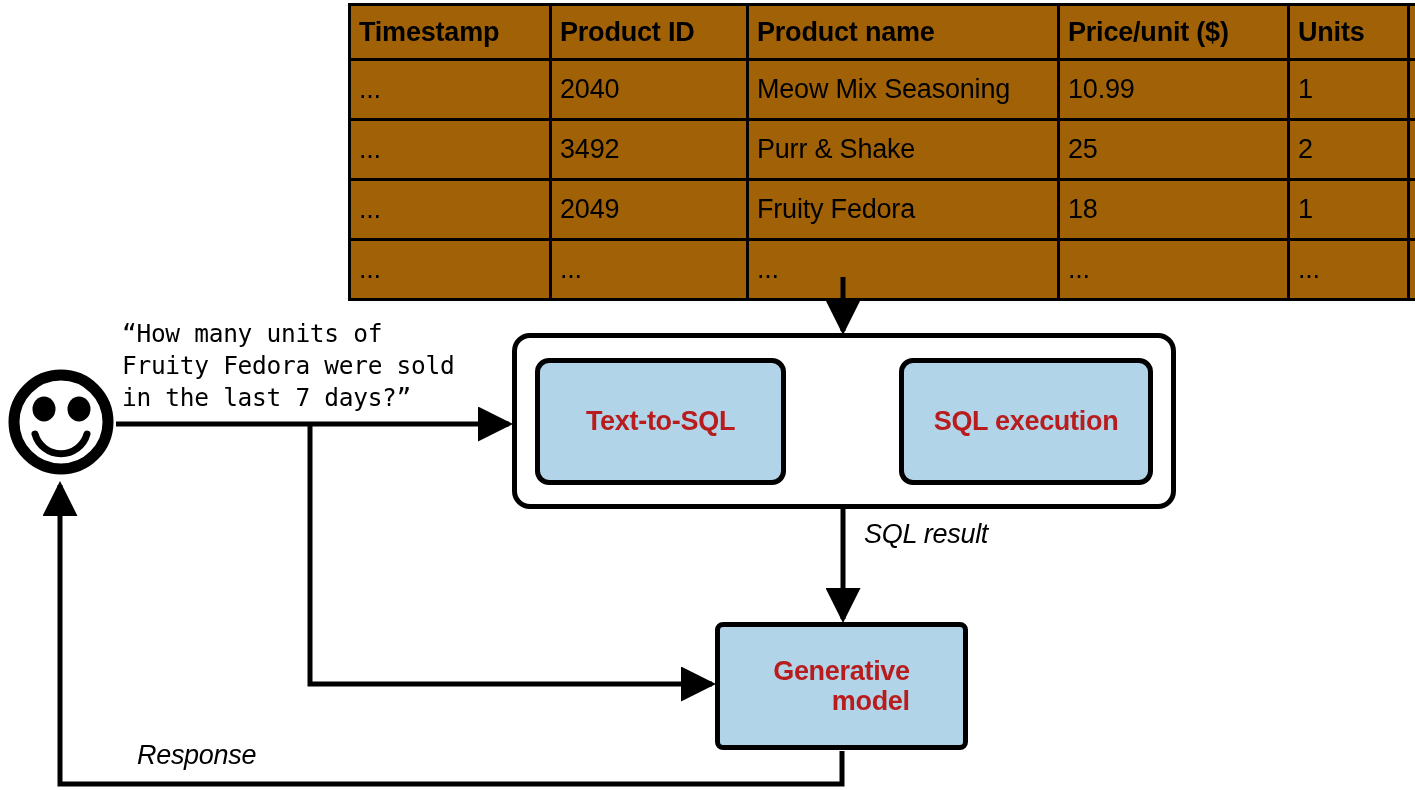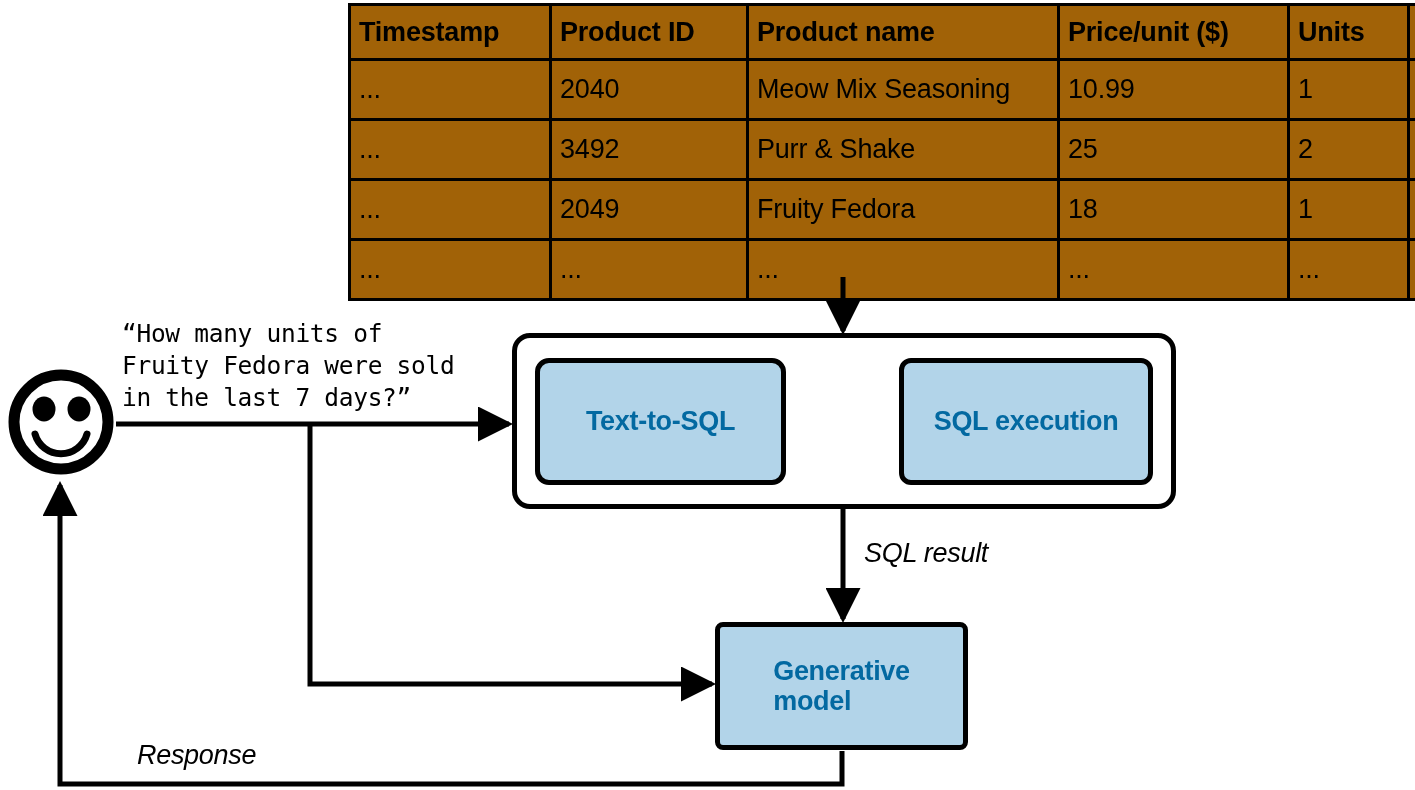--- a/index.html
+++ b/index.html
@@ -95,59 +95,58 @@
   }
   .stage-box {
     position: absolute;
     background: #b2d4e9;
     border: 5px solid #000000;
     border-radius: 14px;
     box-sizing: border-box;
     display: flex;
     align-items: center;
     justify-content: center;
-    text-align: left;
+    text-align: right;
     font-weight: bold;
     font-size: 27px;
-    color: #0369a1;
+    color: #b91c1c;
     line-height: 1.12;
     letter-spacing: -0.3px;
   }
   .stage-text-to-sql {
     left: 535px;
     top: 358px;
     width: 251px;
     height: 127px;
   }
   .stage-sql-exec {
     left: 899px;
     top: 358px;
     width: 254px;
     height: 127px;
-    border-radius: 12px;
   }
   .stage-genmodel {
     left: 715px;
     top: 622px;
     width: 253px;
     height: 128px;
     border-radius: 8px;
   }
 
   
   .edge-label {
     position: absolute;
     font-family: "Liberation Sans", sans-serif;
     font-style: italic;
     font-size: 27px;
     color: #000000;
     letter-spacing: -0.3px;
     white-space: nowrap;
   }
-  .label-sql-result { left: 864px; top: 538px; }
+  .label-sql-result { left: 864px; top: 519px; }
   .label-response   { left: 137px; top: 740px; }
 
   
   .edges {
     position: absolute;
     left: 0;
     top: 0;
     width: 1415px;
     height: 790px;
     pointer-events: none;

